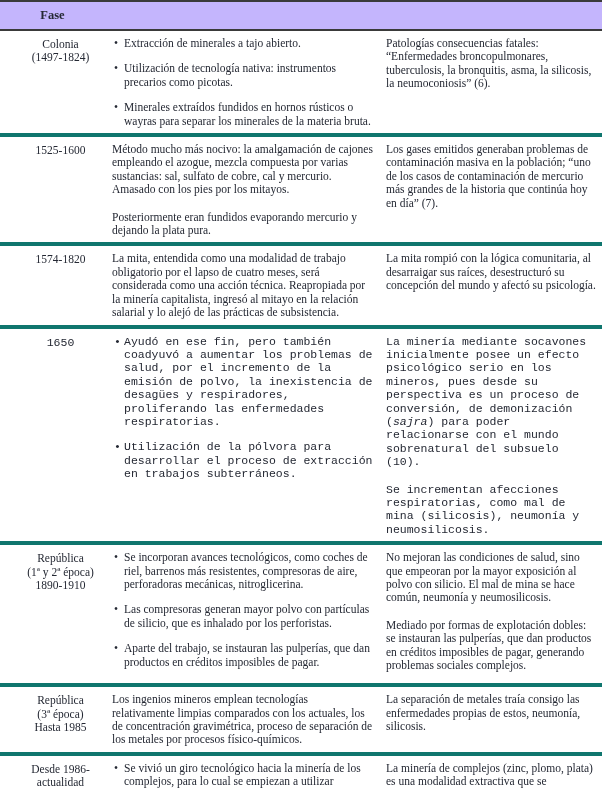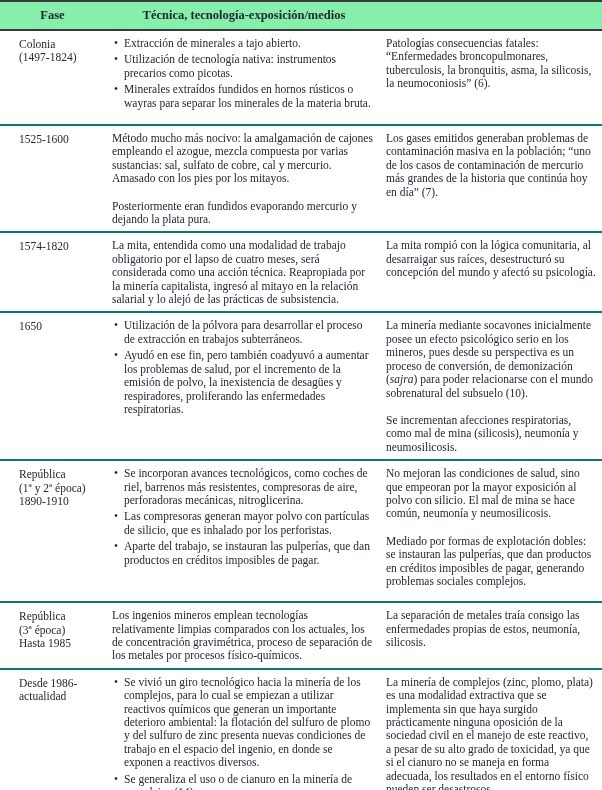--- a/index.html
+++ b/index.html
@@ -11,65 +11,64 @@
     -webkit-font-smoothing: antialiased;
   }
   .table {
     width: 602px;
     border-top: 2px solid #3a3a3a;
     border-bottom: 3px solid #323232;
   }
   .thead {
     display: grid;
     grid-template-columns: 105px 278px 219px;
-    background: #86efac;
+    background: #c4b5fd;
     border-bottom: 2px solid #3a3a3a;
     height: 29px;
     align-items: center;
     font-weight: bold;
     font-size: 12.5px;
     text-align: center;
   }
   .row {
     display: grid;
     grid-template-columns: 105px 278px 219px;
     padding: 6px 0 5px 0;
   }
-  .row + .row { border-top: 2px solid #0f766e; }
+  .row + .row { border-top: 4px solid #0f766e; }
   .r1 { min-height: 93px; }
   .r2 { min-height: 91px; }
   .r3 { min-height: 70px; }
-  .r4 { min-height: 146px; }
+  .r4 { min-height: 146px; font-family: Liberation Mono, monospace; }
   .r5 { min-height: 142px; }
   .r6 { min-height: 64px; }
   .r7 { min-height: 132px; }
   .cell { font-size: 11.5px; line-height: 13.4px; }
-  .cell.fase { text-align: left; padding: 1px 3px 0 19px; }
+  .cell.fase { text-align: center; padding: 1px 3px 0 19px; }
   .cell.tecnica { padding: 0 10px 0 7px; }
   .cell.afect  { padding: 0 6px 0 3px; }
   .cell p + p { margin-top: 14px; }
   ul.bullets { list-style: none; }
   ul.bullets li { position: relative; padding-left: 12px; }
-  ul.bullets li + li { margin-top: 3px; }
+  ul.bullets li + li { margin-top: 12px; }
   ul.bullets li::before {
     content: "\2022";
     position: absolute;
     left: 2px;
     top: 0;
   }
   i { font-style: italic; }
 </style>
 </head>
 <body>
 
 <div class="table">
 
   <div class="thead">
     <div>Fase</div>
-    <div>Técnica, tecnología-exposición/medios</div>
   </div>
 
   <div class="row r1">
     <div class="cell fase">
       <div>Colonia</div>
       <div>(1497-1824)</div>
     </div>
     <div class="cell tecnica">
       <ul class="bullets">
         <li>Extracción de minerales a tajo abierto.</li>
@@ -106,22 +105,22 @@
       <p>La mita rompió con la lógica comunitaria, al desarraigar sus raíces, desestructuró su concepción del mundo y afectó su psicología.</p>
     </div>
   </div>
 
   <div class="row r4">
     <div class="cell fase">
       <div>1650</div>
     </div>
     <div class="cell tecnica">
       <ul class="bullets">
+        <li>Ayudó en ese fin, pero también coadyuvó a aumentar los problemas de salud, por el incremento de la emisión de polvo, la inexistencia de desagües y respiradores, proliferando las enfermedades respiratorias.</li>
         <li>Utilización de la pólvora para desarrollar el proceso de extracción en trabajos subterráneos.</li>
-        <li>Ayudó en ese fin, pero también coadyuvó a aumentar los problemas de salud, por el incremento de la emisión de polvo, la inexistencia de desagües y respiradores, proliferando las enfermedades respiratorias.</li>
       </ul>
     </div>
     <div class="cell afect">
       <p><span>La minería mediante socavones inicialmente posee un efecto psicológico serio en los mineros, pues desde su perspectiva es un proceso de conversión, de demonización (</span><i>sajra</i><span>) para poder relacionarse con el mundo sobrenatural del subsuelo (10).</span></p>
       <p>Se incrementan afecciones respiratorias, como mal de mina (silicosis), neumonía y neumosilicosis.</p>
     </div>
   </div>
 
   <div class="row r5">
     <div class="cell fase">

